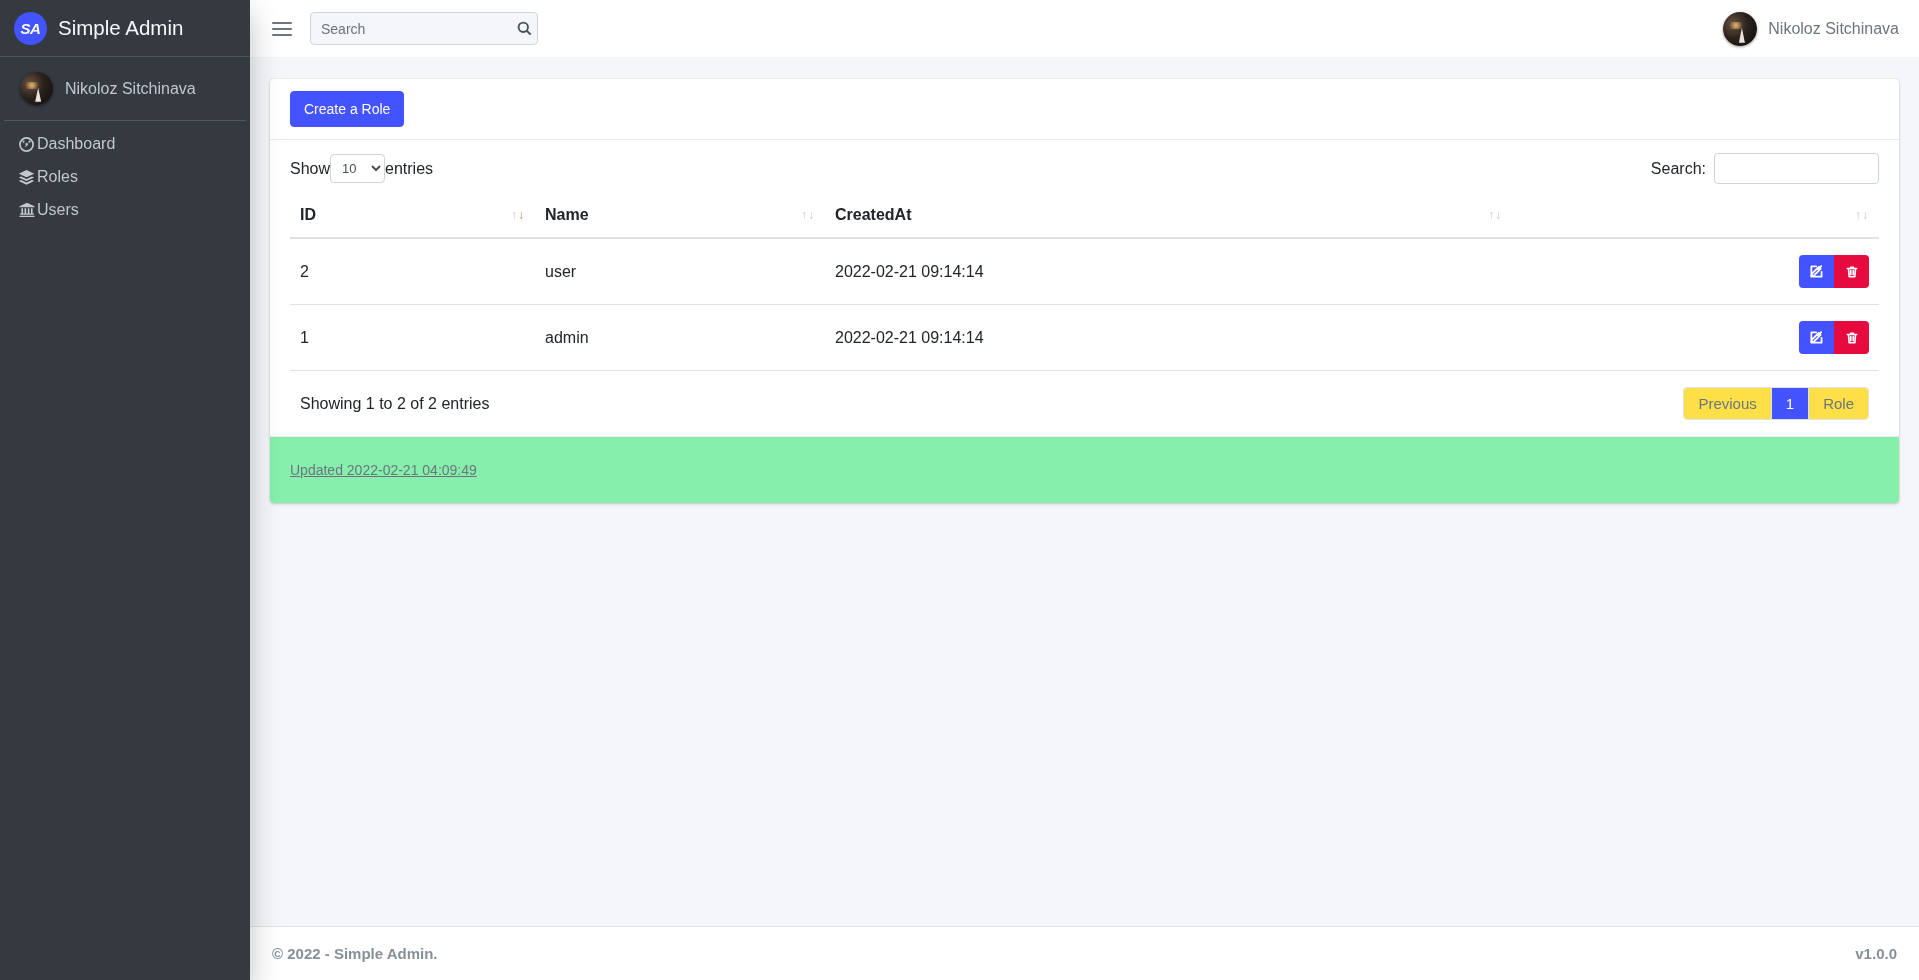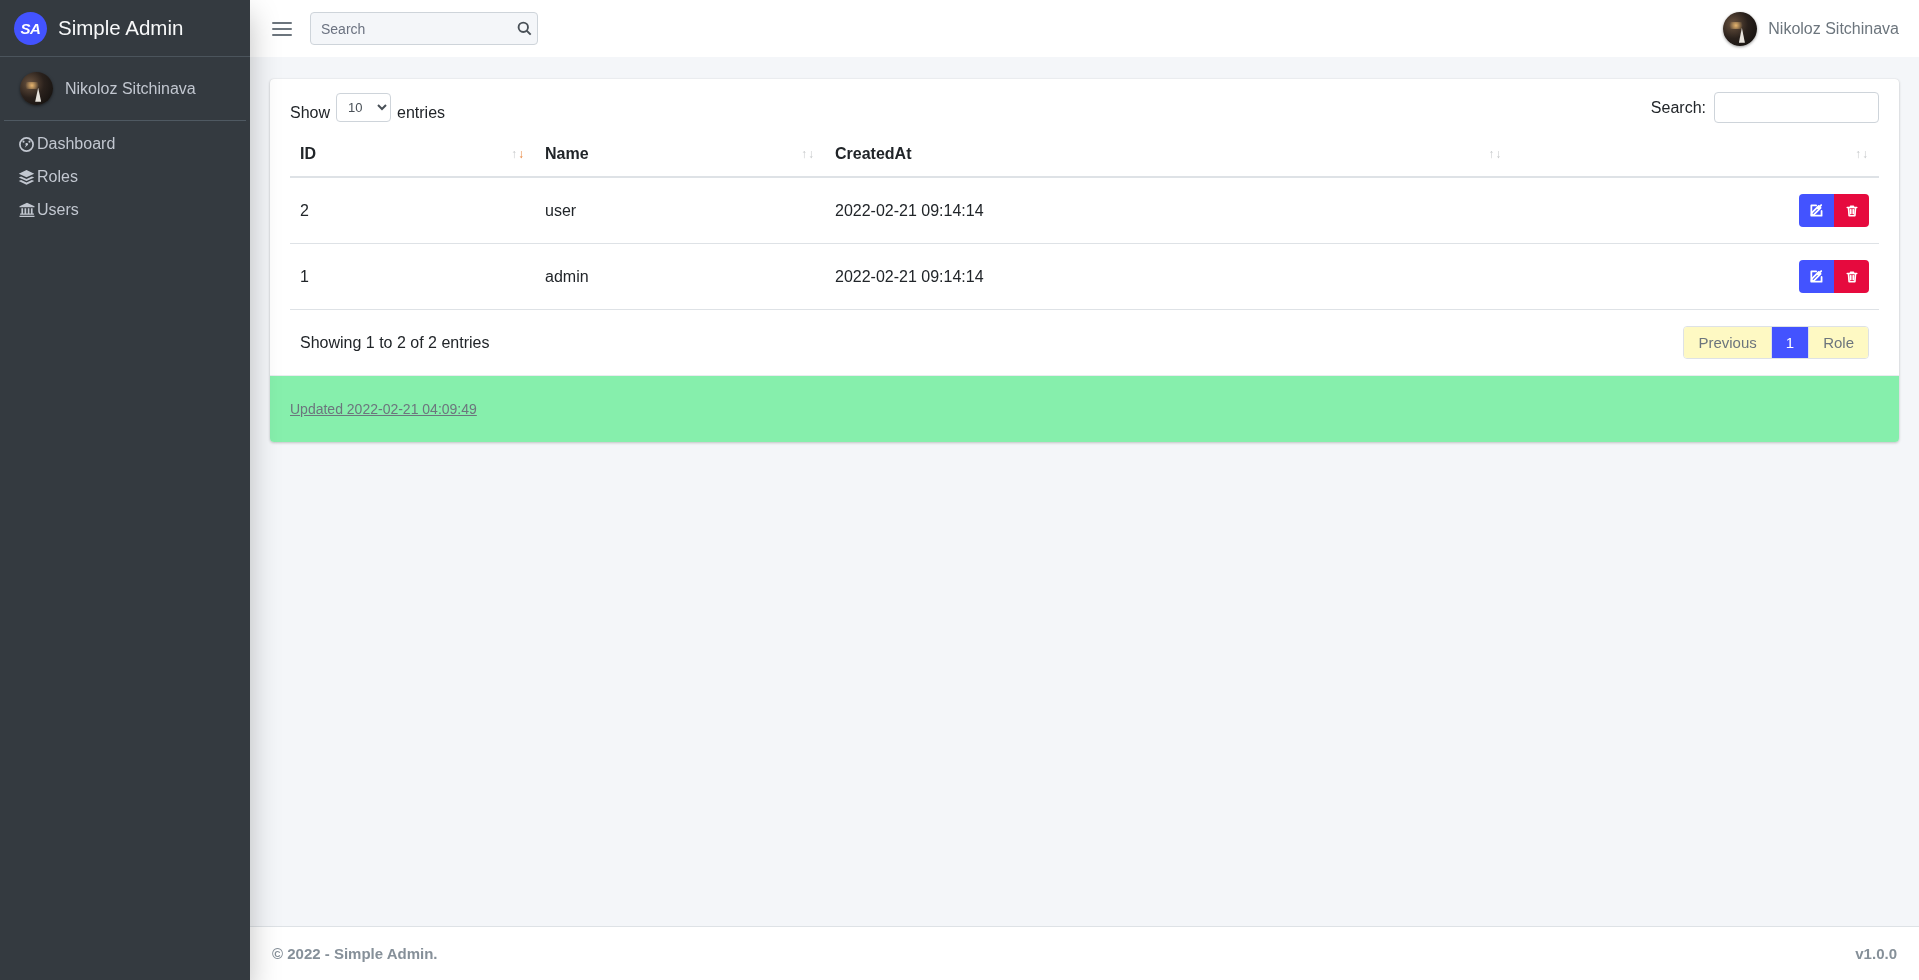--- a/index.html
+++ b/index.html
@@ -128,21 +128,21 @@
   }
   .card-header { padding: 12px 20px; border-bottom: 1px solid #e9ecef; }
   .btn-create {
     background: #4353ff; border: 1px solid #4353ff; color: #fff;
     font-size: 14px; padding: 7px 13px; border-radius: 4px; cursor: pointer;
     font-family: "Liberation Sans", sans-serif; line-height: 1.45;
   }
   .card-body { padding: 13px 20px 8px 20px; }
 
   .dt-top { display: flex; align-items: center; justify-content: space-between; margin-bottom: 13px; }
-  .dt-length { display: flex; align-items: flex-end; gap: 6px; font-size: 16px; color: #212529; }
+  .dt-length { display: flex; align-items: center; font-size: 16px; color: #212529; }
   .dt-length select {
     height: 29px; min-width: 54px; padding: 2px 4px 2px 7px;
     border: 1px solid #ced4da; border-radius: 4px; background: #fff;
     font-size: 13px; color: #495057; cursor: pointer;
     font-family: "Liberation Sans", sans-serif;
   }
   .dt-filter { display: flex; align-items: center; gap: 8px; font-size: 16px; color: #212529; }
   .dt-filter input {
     width: 165px; height: 31px; border: 1px solid #ced4da; border-radius: 4px;
     padding: 0 9px; font-size: 14px; outline: none; color: #495057;
@@ -172,21 +172,21 @@
     display: inline-flex; align-items: center; justify-content: center; padding: 0;
   }
   .btn-edit { background: #4353ff; border-radius: 4px 0 0 4px; }
   .btn-del  { background: #e60a3e; border-radius: 0 4px 4px 0; }
   .btn-act svg { fill: none; stroke: #fff; stroke-width: 1.9; stroke-linecap: round; stroke-linejoin: round; }
 
   .dt-bottom { display: flex; align-items: center; justify-content: space-between; padding: 16px 10px 8px 10px; }
   .dt-info { font-size: 16px; color: #212529; }
   .pagination { display: inline-flex; border: 1px solid #dee2e6; border-radius: 4px; overflow: hidden; }
   .page-link {
-    padding: 7px 14px; font-size: 15px; color: #6c757d; background: #fef9c3;
+    padding: 7px 14px; font-size: 15px; color: #6c757d; background: #fde047;
     border-right: 1px solid #dee2e6; cursor: pointer; user-select: none;
   }
   .page-link:last-child { border-right: 0; }
   .page-link.active { background: #4353ff; color: #fff; }
 
   .card-footer {
     background: #86efac; border-top: 1px solid #e9ecef;
     padding: 25px 20px; font-size: 14px; color: #6c757d;
     border-radius: 0 0 4px 4px;
     text-decoration: underline;
@@ -263,20 +263,23 @@
       </div>
       <div class="topnav-right">
         <span class="avatar-top"></span>
         <span class="name">Nikoloz Sitchinava</span>
       </div>
     </header>
 
     <main class="main">
       <section class="card">
 
+        <div class="card-header">
+          <button class="btn-create">Create a Role</button>
+        </div>
 
         <div class="card-body">
 
           <div class="dt-top">
             <div class="dt-length">
               <span>Show</span>
               <select>
                 <option>10</option>
                 <option>25</option>
                 <option>50</option>

